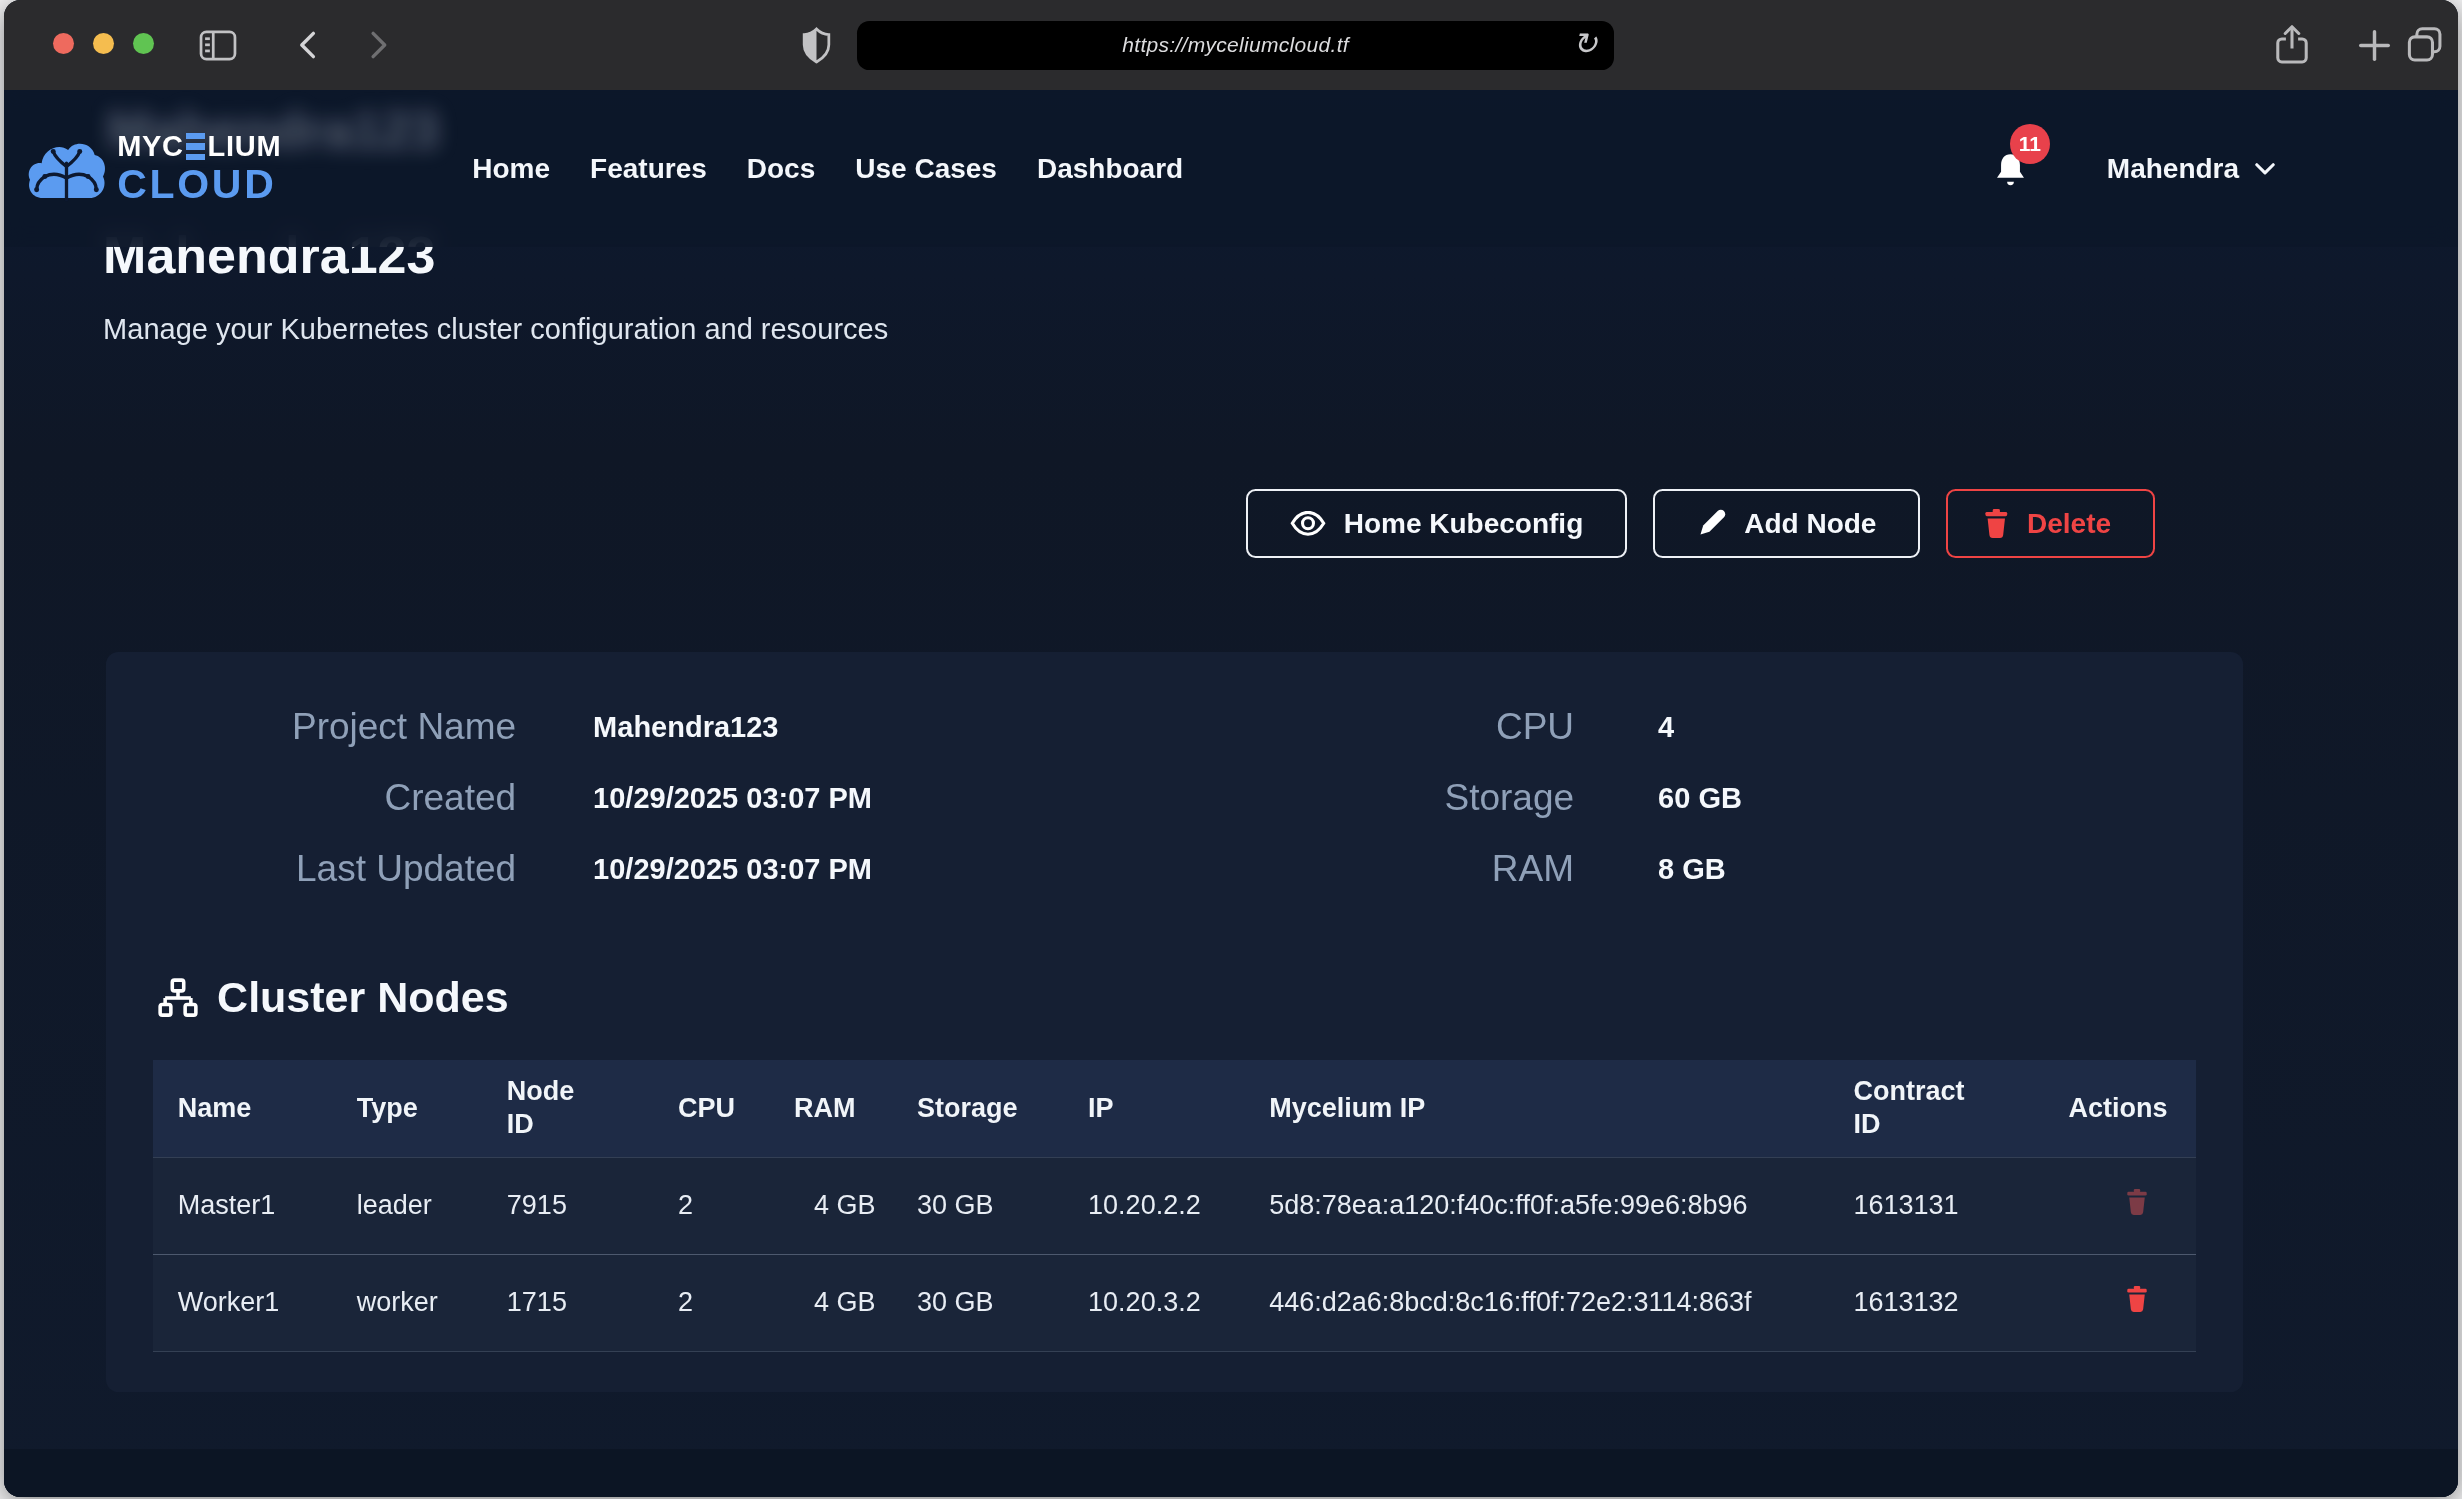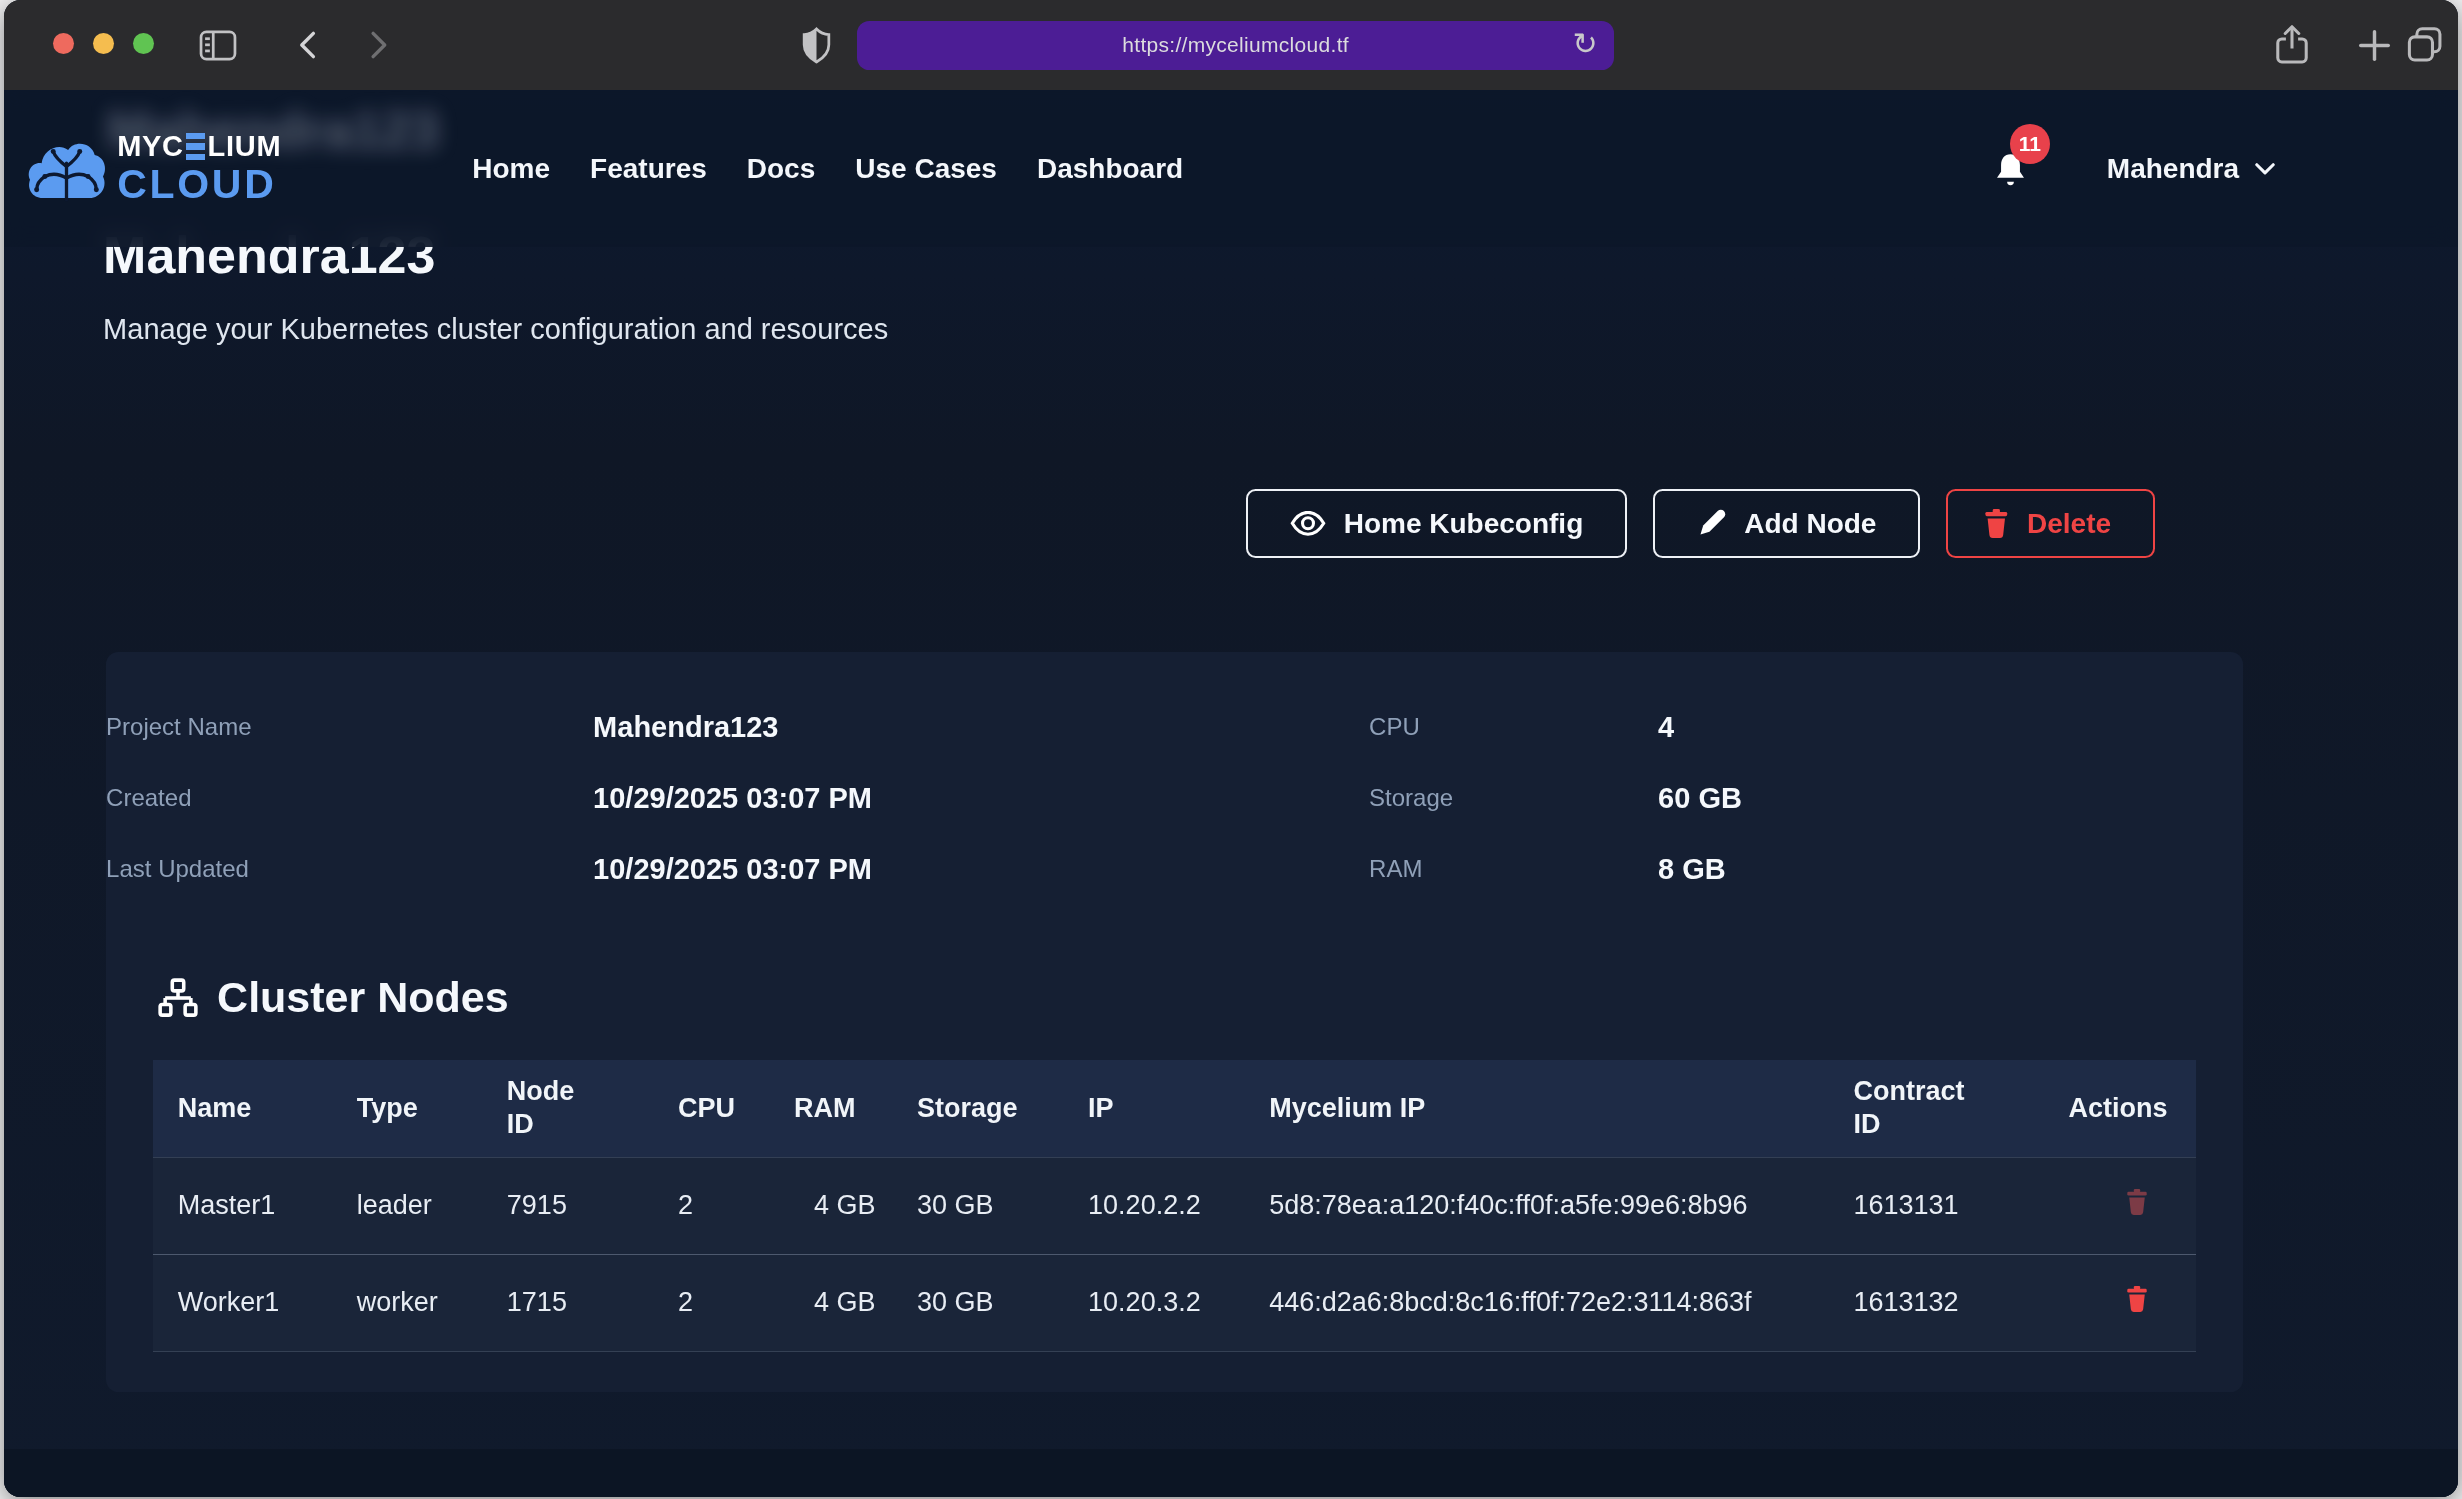--- a/index.html
+++ b/index.html
@@ -9,21 +9,21 @@
             border-radius:16.4px; overflow:hidden; background:#0f1828;
             box-shadow:0 5.5px 27px rgba(0,0,0,.45); }
 
   
   .chrome { position:relative; height:90px; background:#2b2b2d; }
   .traffic { position:absolute; top:33px; left:49px; display:flex; gap:19px; }
   .light { width:21px; height:21px; border-radius:50%; }
   .light.red { background:#ee6a5e; } .light.yellow { background:#f5bd4f; } .light.green { background:#60c452; }
   .chrome-ic { position:absolute; top:0; height:90px; display:flex; align-items:center; }
   .url-bar { position:absolute; left:853px; top:20.5px; width:757px; height:49px;
-             background:#4c1d95; border-radius:12.3px; display:flex; align-items:center; justify-content:center; }
+             background:#000000; border-radius:12.3px; display:flex; align-items:center; justify-content:center;font-style:italic; }
   .url-text { color:#dcdcde; font-size:21px; letter-spacing:0.3px; }
   .reload { position:absolute; right:16.4px; top:50%; transform:translateY(-54%); color:#c8c8ca; font-size:30px; line-height:1; }
 
   
   .page { position:absolute; top:90px; left:0; right:0; bottom:0;
           background:linear-gradient(180deg,#0d1930 0%,#0f1726 26%,#101a2c 100%); overflow:hidden; }
 
   .site-header { position:absolute; top:0; left:0; right:0; height:157px; z-index:20;
                  background:rgba(12,23,41,0.88); backdrop-filter:blur(11px); -webkit-backdrop-filter:blur(11px);
                  display:flex; align-items:center; padding:0 182px 0 20.5px; }
@@ -52,21 +52,21 @@
   .btn { height:69px; display:flex; align-items:center; gap:18px; padding:0 42px;
          border:2.1px solid #eef1f6; border-radius:9.6px; background:rgba(15,24,40,0.25);
          color:#f5f8fc; font-size:28px; font-weight:bold; cursor:pointer; white-space:nowrap;
          font-family:"Liberation Sans", sans-serif; }
   .btn.danger { border-color:#ef4444; color:#ef4444;padding-left:36px; }
 
   .card { position:absolute; top:562px; left:102px; width:2137px; height:740px;
           background:#151f33; border-radius:12.3px; }
   .info-grid { display:grid; grid-template-columns:410px 853px 205px auto;
                row-gap:27px; margin-top:53px; align-items:center; }
-  .info-lbl { color:#8fa0b8; font-size:24px; line-height:44px; }
+  .info-lbl { text-align:right; color:#8fa0b8; font-size:37px; line-height:44px; }
   .info-val { padding-left:77px; color:#f5f8fc; font-size:29px; font-weight:bold; line-height:44px; }
   .info-val.c4 { padding-left:84px; }
 
   .cluster-head { display:flex; align-items:center; gap:19px; margin:82px 0 0 52px;
                   color:#f5f8fc; font-size:43px; font-weight:bold; }
 
   table.nodes { margin:38px 0 0 47px; width:2043px; border-collapse:collapse; table-layout:fixed;
                 border-bottom:1.4px solid rgba(148,163,184,0.25); }
   table.nodes th { background:#1e2b46; color:#f1f5f9; font-size:27px; font-weight:bold;
                    text-align:left; padding:0 0 0 24.6px; height:97px; vertical-align:middle; line-height:33px; }

